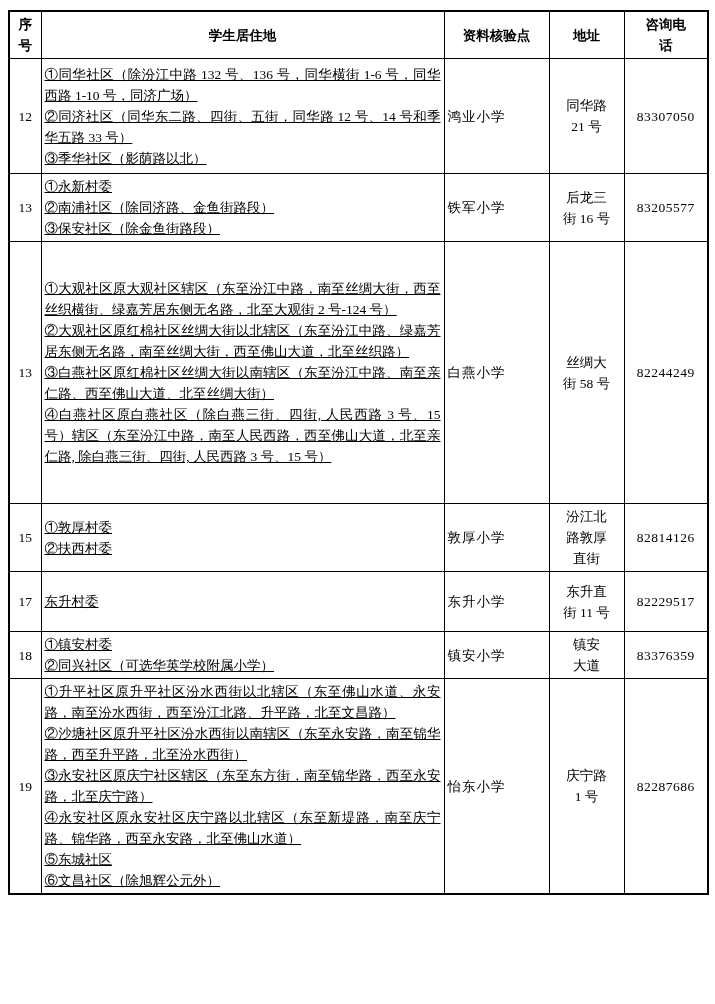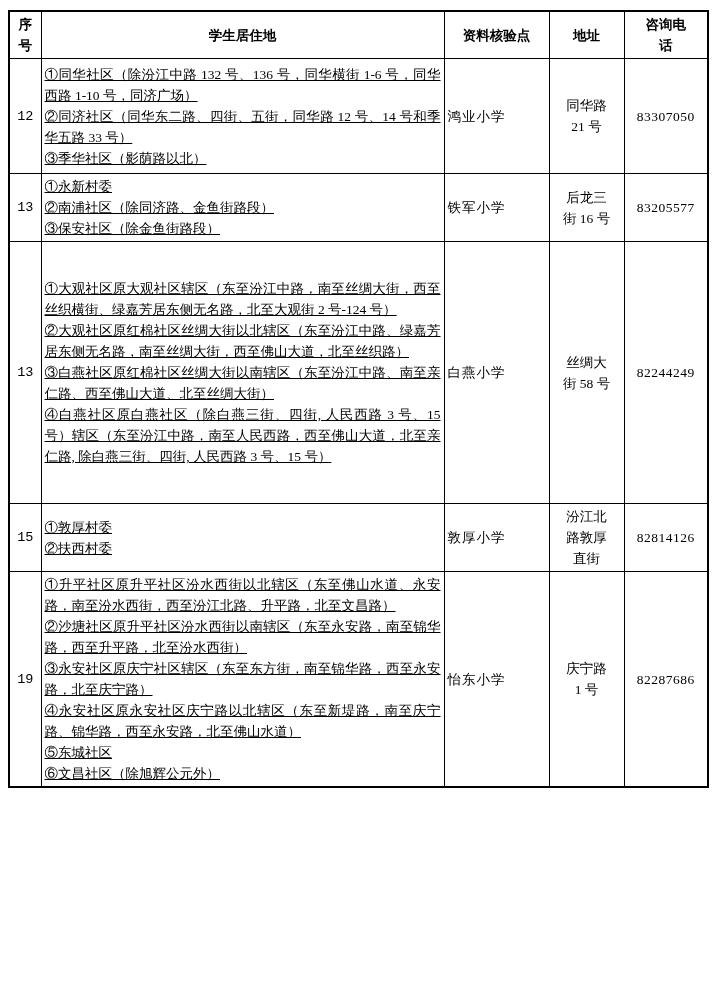--- a/index.html
+++ b/index.html
@@ -43,21 +43,20 @@
   thead th {
     font-weight: bold;
     font-size: 14px;
     text-align: center;
     line-height: 17px;
     white-space: pre-line;
     height: 38px;
   }
   td.no-cell {
     text-align: center;
-    font-family: Liberation Mono, monospace;
   }
   td.res-cell {
     text-align: left;
     padding: 2px 4px 2px 8px;
     white-space: pre-line;
     text-align: justify;
     text-decoration: underline;
   }
   td.school-cell {
     text-align: left;
@@ -143,20 +142,37 @@
         <td class="no-cell">15</td>
         <td class="res-cell">①敦厚村委
 ②扶西村委</td>
         <td class="school-cell">敦厚小学</td>
         <td class="addr-cell">汾江北
 路敦厚
 直街</td>
         <td class="phone-cell">82814126</td>
       </tr>
       <tr>
+        <td class="no-cell">17</td>
+        <td class="res-cell">东升村委</td>
+        <td class="school-cell">东升小学</td>
+        <td class="addr-cell">东升直
+街 11 号</td>
+        <td class="phone-cell">82229517</td>
+      </tr>
+      <tr>
+        <td class="no-cell">18</td>
+        <td class="res-cell">①镇安村委
+②同兴社区（可选华英学校附属小学）</td>
+        <td class="school-cell">镇安小学</td>
+        <td class="addr-cell">镇安
+大道</td>
+        <td class="phone-cell">83376359</td>
+      </tr>
+      <tr>
         <td class="no-cell">19</td>
         <td class="res-cell">①升平社区原升平社区汾水西街以北辖区（东至佛山水道、永安路，南至汾水西街，西至汾江北路、升平路，北至文昌路）
 ②沙塘社区原升平社区汾水西街以南辖区（东至永安路，南至锦华路，西至升平路，北至汾水西街）
 ③永安社区原庆宁社区辖区（东至东方街，南至锦华路，西至永安路，北至庆宁路）
 ④永安社区原永安社区庆宁路以北辖区（东至新堤路，南至庆宁路、锦华路，西至永安路，北至佛山水道）
 ⑤东城社区
 ⑥文昌社区（除旭辉公元外）</td>
         <td class="school-cell">怡东小学</td>
         <td class="addr-cell">庆宁路
 1 号</td>

